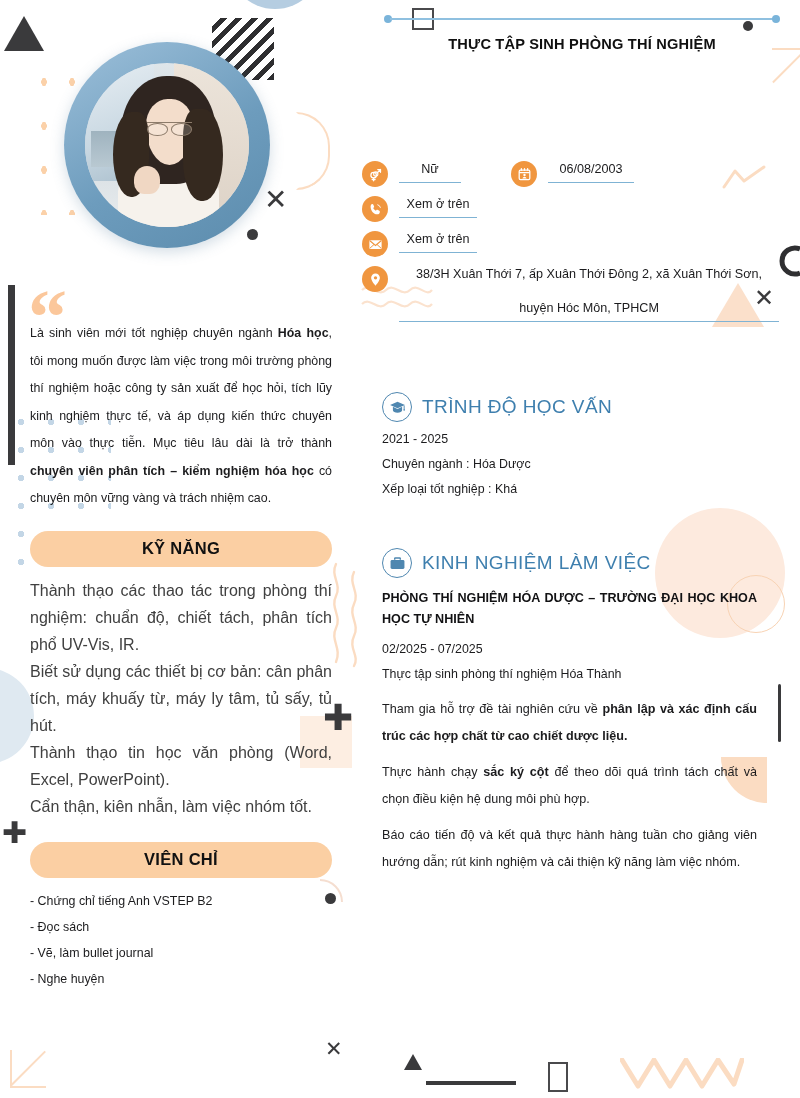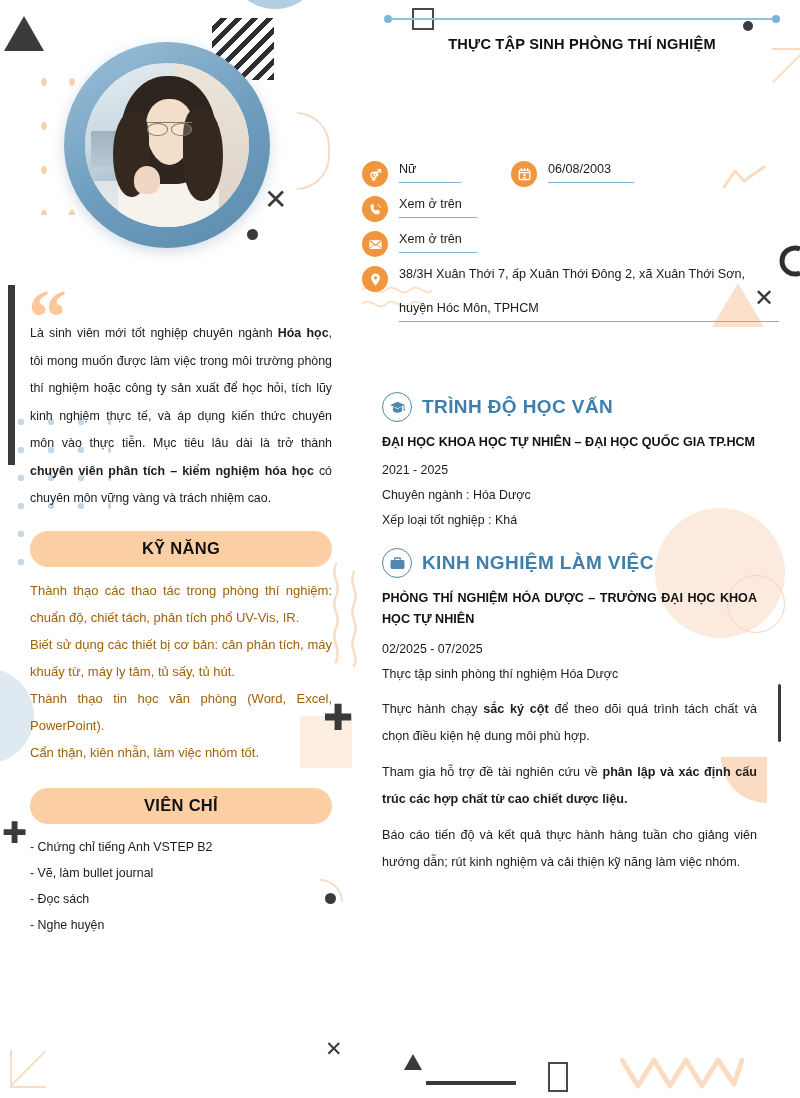--- a/index.html
+++ b/index.html
@@ -184,21 +184,21 @@
   .pill {
     margin: 18px 0 10px;
     height: 36px;
     border-radius: 18px;
     background: #fbcfa3;
     display: flex; align-items: center; justify-content: center;
     font-size: 16.5px; font-weight: 700; color: #111; letter-spacing: .3px;
   }
   .pill.pill-ky { width: 302px; }
   .bullet-just {
-    font-size: 13px; line-height: 27px; color: #a16207;
+    font-size: 16px; line-height: 27px; color: #404040;
     text-align: justify; text-align-last: left;
   }
   .plain-line { font-size: 12.4px; line-height: 26px; color: #1c1c1e; }
 
   
   .right-col { position: absolute; left: 382px; top: 0; width: 400px; }
 
   .title {
     text-align: center; font-size: 33px; font-weight: 700;
     letter-spacing: .5px; color: #0d0d0d; margin-top: 44px;
@@ -225,37 +225,37 @@
   .contact { position: absolute; left: 362px; top: 160px; width: 420px; }
   .crow { position: relative; display: flex; align-items: flex-start; }
   .cicon {
     width: 26px; height: 26px; border-radius: 50%;
     background: #f0963f;
     display: flex; align-items: center; justify-content: center;
     flex: 0 0 26px;
     margin-top: 1px;
   }
   .cicon svg { display: block; }
-  .cfield { margin-left: 11px; }
+  .cfield { margin-left: 11px; text-align: center; }
   .cval {
     font-size: 12.6px; color: #1b1b1d; line-height: 18px;
     padding-bottom: 4px; white-space: nowrap;
   }
   .cunder { height: 1.4px; background: #7fb3d4; }
 
   
   .sec-head { display: flex; align-items: center; gap: 10px; }
   .sec-ic {
     width: 30px; height: 30px; border-radius: 50%;
     border: 1.6px solid #4f87b0;
     display: flex; align-items: center; justify-content: center;
     background: #fff; flex: 0 0 30px;
   }
   .sec-title {
-    font-size: 19px; font-weight: 700; color: #3e7fae; letter-spacing: .4px;
+    font-size: 19px; font-weight: 400; color: #3e7fae; letter-spacing: .4px;
   }
   .org {
     font-size: 12.6px; font-weight: 700; color: #121214;
     line-height: 21px; margin-top: 10px;
     text-align: justify; text-align-last: left;
   }
   .meta { font-size: 12.4px; color: #1c1c1e; line-height: 25px; }
   .body-p {
     font-size: 12.6px; color: #1c1c1e; line-height: 27px;
     text-align: justify; text-align-last: left;
@@ -348,22 +348,22 @@
 
     <div class="pill pill-ky">KỸ NĂNG</div>
     <p class="bullet-just">Thành thạo các thao tác trong phòng thí nghiệm: chuẩn độ, chiết tách, phân tích phổ UV-Vis, IR.</p>
     <p class="bullet-just">Biết sử dụng các thiết bị cơ bản: cân phân tích, máy khuấy từ, máy ly tâm, tủ sấy, tủ hút.</p>
     <p class="bullet-just">Thành thạo tin học văn phòng (Word, Excel, PowerPoint).</p>
     <p class="bullet-just">Cẩn thận, kiên nhẫn, làm việc nhóm tốt.</p>
 
     <div class="pill pill-ky" style="margin-top:22px;">VIÊN CHỈ</div>
     <p class="plain-line">- Chứng chỉ tiếng Anh VSTEP B2</p>
 
+    <p class="plain-line">- Đọc sách</p>
     <p class="plain-line">- Vẽ, làm bullet journal</p>
-    <p class="plain-line">- Đọc sách</p>
     <p class="plain-line">- Nghe huyện</p>
   </div>
 
   <div class="right-col">
     <div class="title-rule">
       <div class="nd l"></div>
       <div class="ln"></div>
       <div class="nd r"></div>
     </div>
     <div class="subtitle">THỰC TẬP SINH PHÒNG THÍ NGHIỆM</div>
@@ -447,37 +447,36 @@
       <div class="sec-ic">
         <svg width="17" height="17" viewBox="0 0 24 24" fill="#4f87b0">
           <path d="M12 4 L22.5 8.6 L12 13.2 L1.5 8.6 Z"></path>
           <path d="M5.5 11 L5.5 16 c0 1.9 3 3.4 6.5 3.4 s6.5-1.5 6.5-3.4 L18.5 11 L12 14 Z"></path>
           <path d="M21.4 9.3 L21.4 14.4" stroke="#4f87b0" stroke-width="1.3"></path>
           <circle cx="21.4" cy="15.3" r="1.2"></circle>
         </svg>
       </div>
       <div class="sec-title">TRÌNH ĐỘ HỌC VẤN</div>
     </div>
-    <div class="org">ĐẠI HỌC KHOA HỌC TỰ NHIÊN – ĐẠI HỌC QUỐC GIA TP.HCM</div>
     <div class="meta" style="margin-top:5px;">2021 - 2025</div>
     <div class="meta">Chuyên ngành : Hóa Dược</div>
     <div class="meta">Xếp loại tốt nghiệp : Khá</div>
   </div>
 
   <div style="position:absolute; left:382px; top:548px; width:375px;">
     <div class="sec-head">
       <div class="sec-ic">
         <svg width="17" height="17" viewBox="0 0 24 24" fill="#4f87b0">
           <path d="M9 3.2 h6 a2 2 0 0 1 2 2 v1.6 h-2 V5.4 H9 v1.4 H7 V5.2 a2 2 0 0 1 2-2z"></path>
           <rect x="2.2" y="7" width="19.6" height="12.6" rx="2"></rect>
         </svg>
       </div>
       <div class="sec-title">KINH NGHIỆM LÀM VIỆC</div>
     </div>
     <div class="org">PHÒNG THÍ NGHIỆM HÓA DƯỢC – TRƯỜNG ĐẠI HỌC KHOA HỌC TỰ NHIÊN</div>
     <div class="meta" style="margin-top:7px;">02/2025 - 07/2025</div>
-    <div class="meta">Thực tập sinh phòng thí nghiệm Hóa Dược</div>
+    <div class="meta">Thực tập sinh phòng thí nghiệm Hóa Thành</div>
+    <p class="body-p">Tham gia hỗ trợ đề tài nghiên cứu về <b>phân lập và xác định cấu trúc các hợp chất từ cao chiết dược liệu.</b></p>
     <p class="body-p">Thực hành chạy <b>sắc ký cột</b> để theo dõi quá trình tách chất và chọn điều kiện hệ dung môi phù hợp.</p>
-    <p class="body-p">Tham gia hỗ trợ đề tài nghiên cứu về <b>phân lập và xác định cấu trúc các hợp chất từ cao chiết dược liệu.</b></p>
     <p class="body-p">Báo cáo tiến độ và kết quả thực hành hàng tuần cho giảng viên hướng dẫn; rút kinh nghiệm và cải thiện kỹ năng làm việc nhóm.</p>
   </div>
 
 </div>
 
 </body></html>

